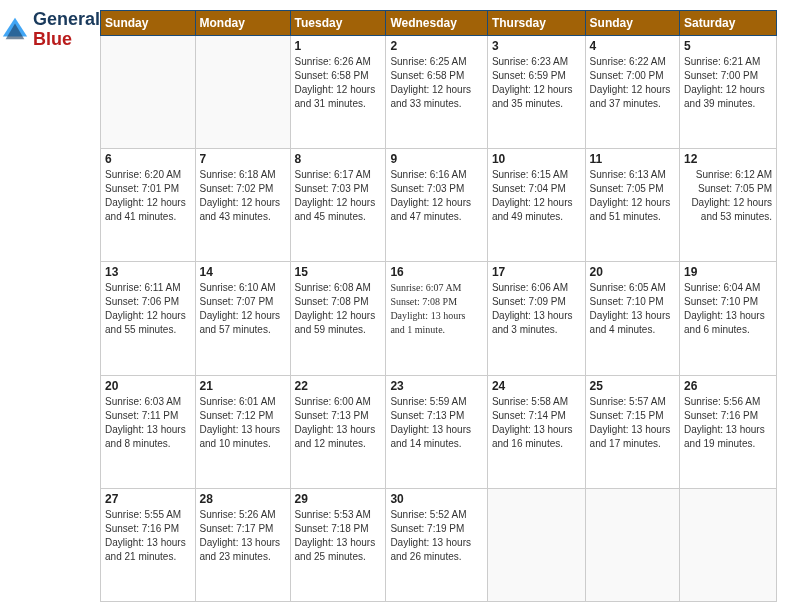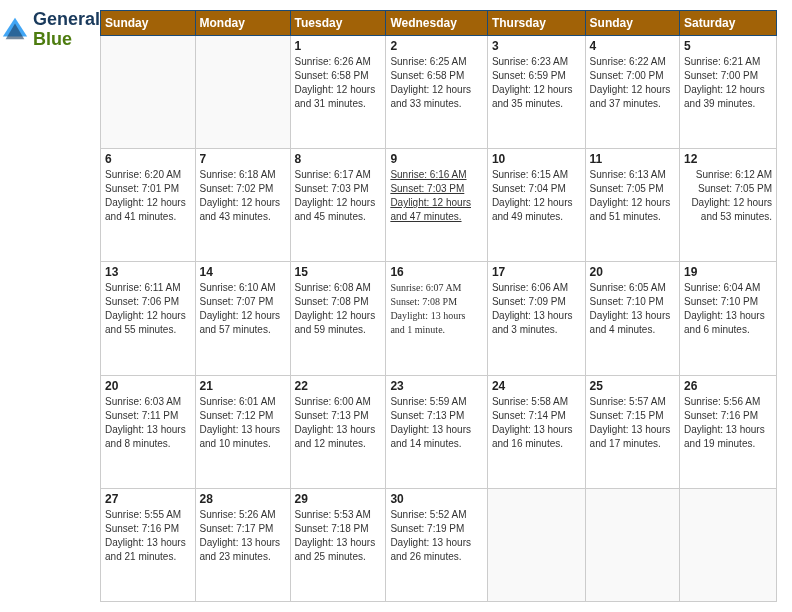--- a/index.html
+++ b/index.html
@@ -95,21 +95,21 @@
   <div class="header">
     <div class="logo">
       <svg class="logo-icon" viewBox="0 0 30 30">
         <polygon points="15,2 28,22 2,22" fill="#2196F3" opacity="0.85"></polygon>
         <polygon points="15,8 25,25 5,25" fill="#1a3a5c" opacity="0.6"></polygon>
       </svg>
       <div style="display:flex;flex-direction:column;">
         <span class="logo-text">
           General
         </span>
-        <span class="logo-text" style="color:#4d7c0f;">
+        <span class="logo-text" style="color:#b91c1c;">
           Blue
         </span>
       </div>
     </div>
     <div class="title-block">
       <div class="month-title"></div>
       <div class="location-title"></div>
     </div>
   </div>
 
@@ -182,21 +182,21 @@
           </td>
           <td>
             <div class="day-number">8</div>
             <div class="cell-info" style="white-space: pre-line;">Sunrise: 6:17 AM
 Sunset: 7:03 PM
 Daylight: 12 hours
 and 45 minutes.</div>
           </td>
           <td>
             <div class="day-number">9</div>
-            <div class="cell-info" style="white-space: pre-line; text-decoration: underline;">Sunrise: 6:16 AM
+            <div class="cell-info" style="white-space: pre-line;">Sunrise: 6:16 AM
 Sunset: 7:03 PM
 Daylight: 12 hours
 and 47 minutes.</div>
           </td>
           <td>
             <div class="day-number">10</div>
             <div class="cell-info" style="white-space: pre-line;">Sunrise: 6:15 AM
 Sunset: 7:04 PM
 Daylight: 12 hours
 and 49 minutes.</div>

